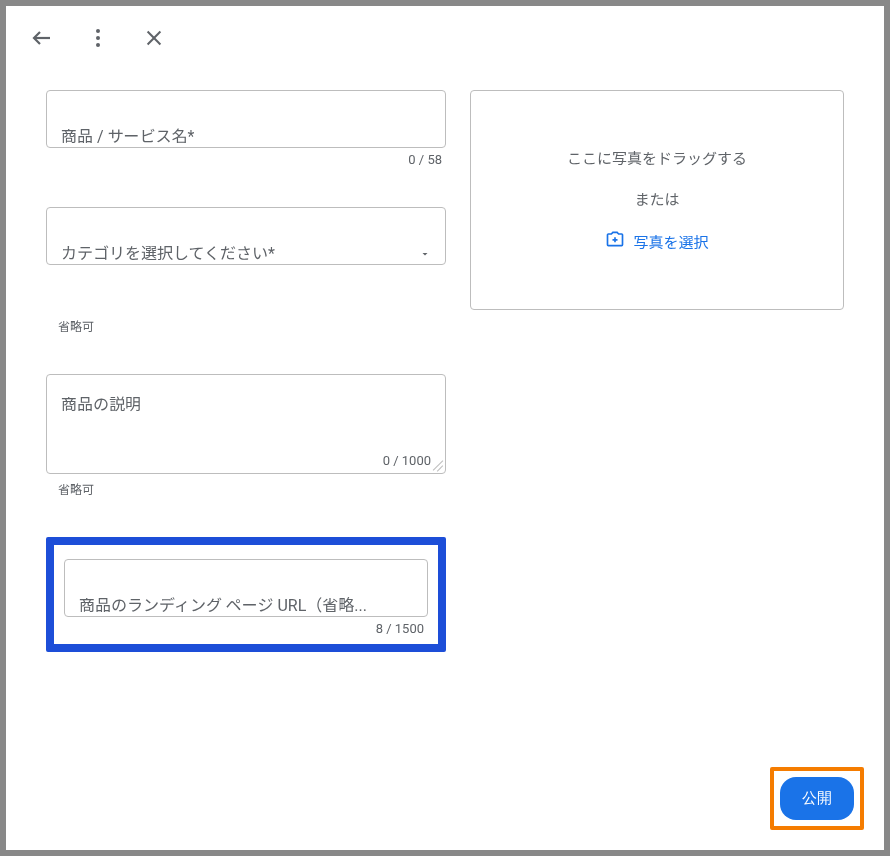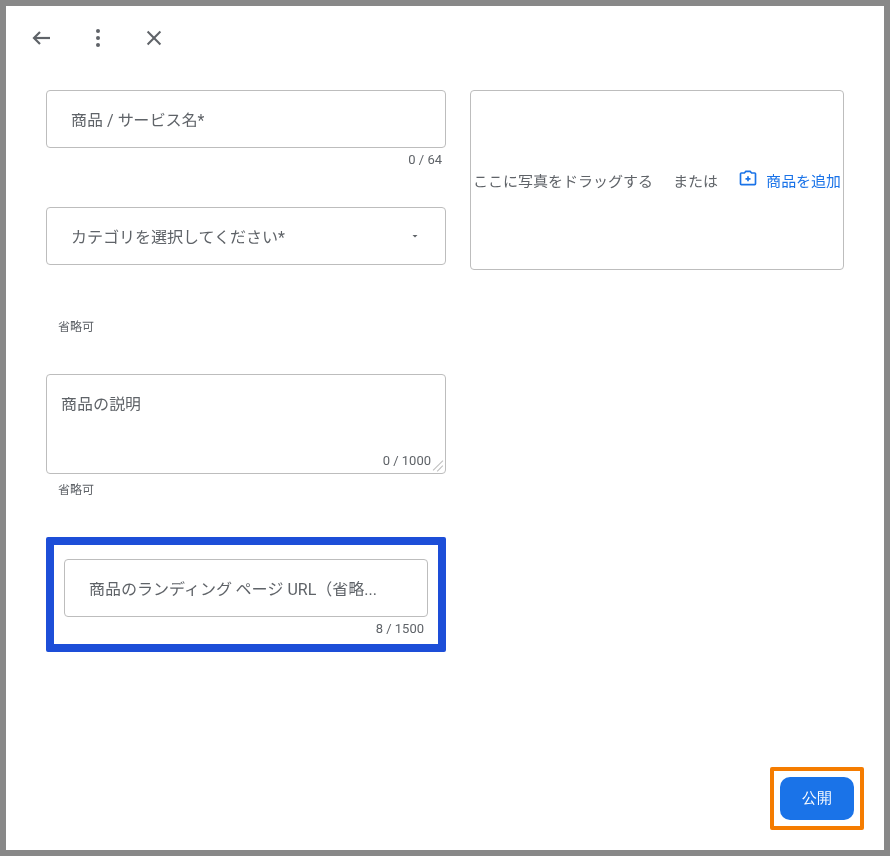--- a/index.html
+++ b/index.html
@@ -46,23 +46,23 @@
   .left-col {
     width: 400px;
     display: flex;
     flex-direction: column;
   }
   .field-wrap { margin-bottom: 10px; }
   .field {
     border: 1px solid #bdbdbd;
     border-radius: 4px;
     height: 58px;
-    padding: 0 24px;
-    display: flex;
-    align-items: center;
+    padding: 0 14px;
+    display: flex;
+    align-items: flex-end;
     color: #5f6368;
     font-size: 16px;
     background: #fff;
     position: relative;
     cursor: text;
   }
   .field.select { cursor: pointer; }
   .field .placeholder { color: #5f6368; white-space: nowrap; overflow: hidden; text-overflow: ellipsis; }
   .field .caret {
     margin-left: auto;
@@ -121,23 +121,23 @@
     margin-top: 30px;
   }
   .highlight-box .field { height: 58px; }
 
   .right-col {
     flex: 1;
   }
   .drop-zone {
     border: 1px solid #bdbdbd;
     border-radius: 4px;
-    height: 180px;
-    display: flex;
-    flex-direction: row;
+    height: 220px;
+    display: flex;
+    flex-direction: column;
     align-items: center;
     justify-content: center;
     gap: 20px;
     color: #5f6368;
     font-size: 15px;
   }
   .select-photo {
     color: #1a73e8;
     display: flex;
     align-items: center;
@@ -153,21 +153,21 @@
   }
   .publish-wrap {
     border: 4px solid #f57c00;
     border-radius: 2px;
     padding: 6px;
   }
   .publish-btn {
     background: #1a73e8;
     color: #fff;
     border: none;
-    border-radius: 10px;
+    border-radius: 16px;
     padding: 12px 22px;
     font-size: 15px;
     cursor: pointer;
   }
   .gap-30 { margin-top: 30px; }
   .gap-36 { margin-top: 36px; }
 </style>
 </head>
 <body>
 
@@ -195,21 +195,21 @@
     </div>
   </div>
 
   <div class="content">
     <div class="left-col">
 
       <div class="field-wrap">
         <div class="field">
           <span class="placeholder">商品 / サービス名*</span>
         </div>
-        <div class="counter">0 / 64</div>
+        <div class="counter">0 / 58</div>
       </div>
 
       <div class="field-wrap gap-30">
         <div class="field select">
           <span class="placeholder">カテゴリを選択してください*</span>
           <span class="caret">
             <svg width="12" height="12" viewBox="0 0 24 24" fill="currentColor">
                 <path d="M7 10l5 5 5-5z"></path>
               </svg>
           </span>
@@ -242,21 +242,21 @@
       <div class="drop-zone">
         <div>ここに写真をドラッグする</div>
         <div>または</div>
         <div class="select-photo">
           <span>
             <svg width="20" height="20" viewBox="0 0 24 24" fill="currentColor">
               <path d="M20 5h-3.17L15 3H9L7.17 5H4a2 2 0 0 0-2 2v12a2 2 0 0 0 2 2h16a2 2 0 0 0 2-2V7a2 2 0 0 0-2-2zM4 19V7h4.05l1.83-2h4.24l1.83 2H20v12H4z"></path>
               <path d="M13 10h-2v2H9v2h2v2h2v-2h2v-2h-2z"></path>
             </svg>
           </span>
-          <span>商品を追加</span>
+          <span>写真を選択</span>
         </div>
       </div>
     </div>
   </div>
 
   <div class="footer">
     <div class="publish-wrap">
       <button class="publish-btn">公開</button>
     </div>
   </div>

